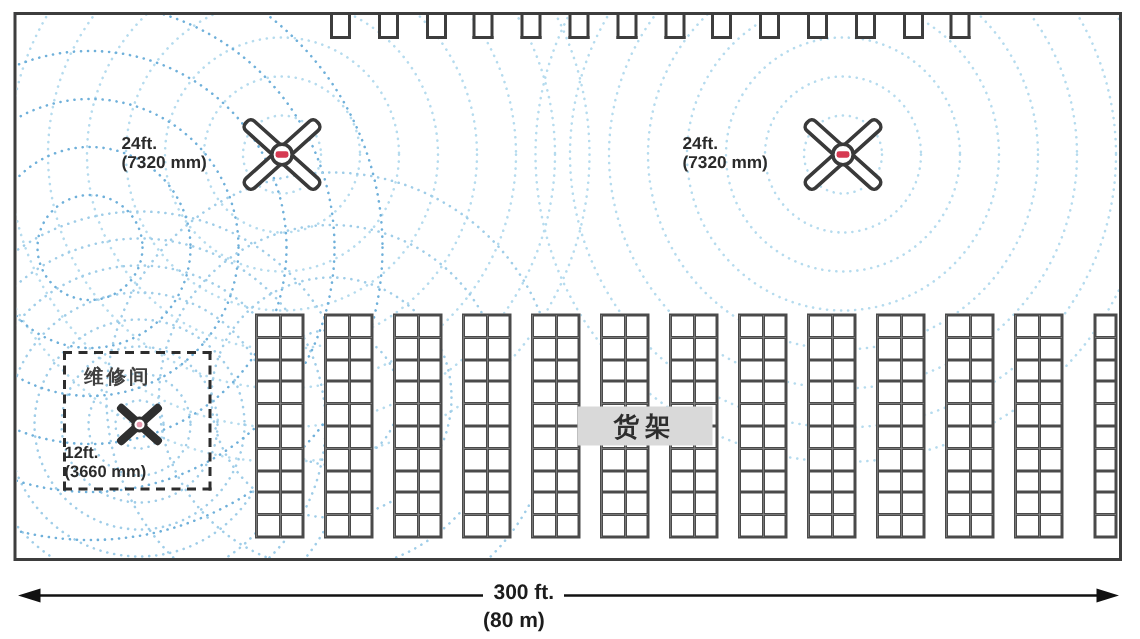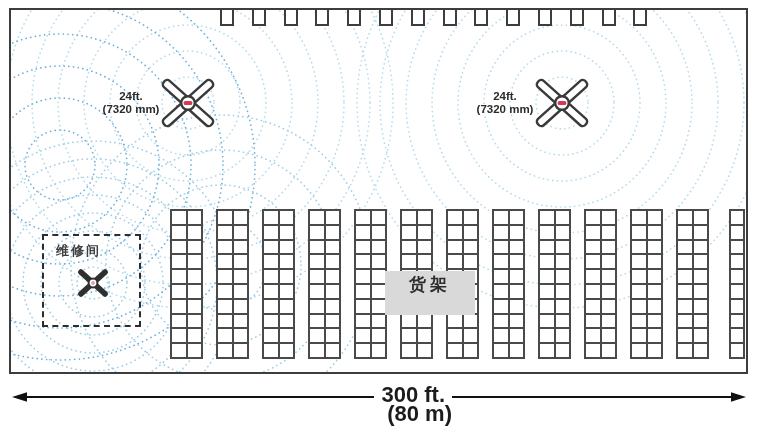--- a/index.html
+++ b/index.html
@@ -14,47 +14,47 @@
   
   .dock{position:absolute;top:0;width:10px;height:14px;background:#ffffff;
         border:2px solid #3d3d3d;border-top:none;}
 
   
   .rack{position:absolute;top:199px;height:150px;background:#ffffff;
         border:1.5px solid #4a4a4a;display:grid;box-sizing:border-box;}
   .rack-cell{border:0.75px solid #4a4a4a;background:transparent;}
 
   
-  .shelf-label{position:absolute;left:374px;top:261px;width:90px;height:44px;
+  .shelf-label{position:absolute;left:374px;top:261px;width:90px;height:26px;
                background:#d9d9d9;color:#2d2d2d;font-size:17px;font-weight:bold;
                letter-spacing:4px;text-align:center;line-height:27px;}
 
   
   .repair-room{position:absolute;left:31px;top:224px;width:99px;height:93px;
                border:2px dashed #2d2d2d;box-sizing:border-box;}
   .repair-title{position:absolute;left:12px;top:6px;color:#404040;
                 font-size:13px;font-weight:bold;letter-spacing:2px;}
 
   
   .fan{position:absolute;}
   .fan-1{left:141px;top:57px;}
   .fan-2{left:515px;top:57px;}
   .fan-3{left:60px;top:251px;}
 
   
-  .fan-label{position:absolute;width:100px;text-align:center;color:#2b2b2b;
+  .fan-label{position:absolute;width:100px;text-align:left;color:#2b2b2b;
              font-weight:bold;font-size:11.5px;line-height:13px;}
   .fl-1{left:70px;top:80px;}
   .fl-2{left:444px;top:80px;}
   .fl-3{left:32px;top:286px;font-size:11px;line-height:12.5px;}
 
   
   .dim-svg{position:absolute;left:0;top:384px;}
-  .dim-text{position:absolute;left:322px;top:385px;width:130px;text-align:right;
-            color:#1c1c1c;font-weight:bold;font-size:22px;line-height:19px;}
+  .dim-text{position:absolute;left:322px;top:385px;width:130px;text-align:left;
+            color:#1c1c1c;font-weight:bold;font-size:14px;line-height:19px;}
   .dim-text .l1{background:#ffffff;padding:0 7px;display:inline-block;}
 </style>
 </head>
 <body>
 
 <div class="scene">
 
   <div class="building">
 
     <svg id="rings" class="rings" width="735" height="362" viewBox="0 0 735 362">
@@ -424,20 +424,24 @@
     </svg>
 
     <div class="fan-label fl-1">
       <div>24ft.</div>
       <div>(7320 mm)</div>
     </div>
     <div class="fan-label fl-2">
       <div>24ft.</div>
       <div>(7320 mm)</div>
     </div>
+    <div class="fan-label fl-3">
+      <div>12ft.</div>
+      <div>(3660 mm)</div>
+    </div>
   </div>
 
   <svg class="dim-svg" width="760" height="30">
     <line x1="16" y1="13" x2="742" y2="13" stroke="#111111" stroke-width="1.8"></line>
     <polygon points="12,13 27,8.3 27,17.7" fill="#111111"></polygon>
     <polygon points="746,13 731,8.3 731,17.7" fill="#111111"></polygon>
   </svg>
   <div class="dim-text">
     <span class="l1">300 ft.</span>
     <div class="l2">(80 m)</div>

